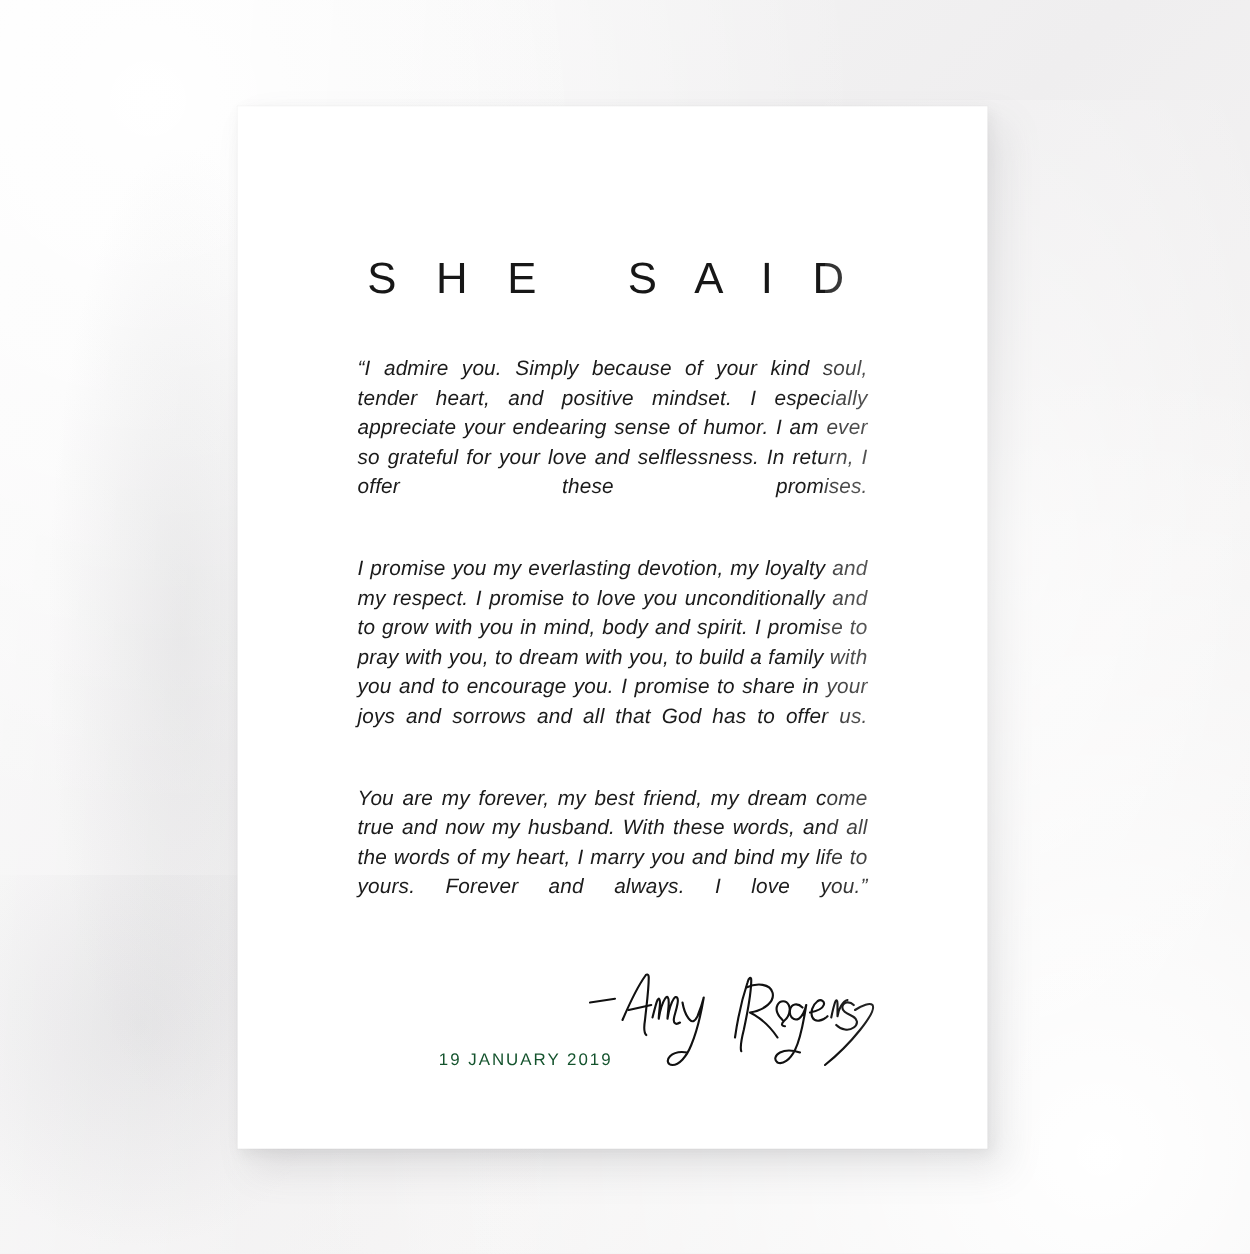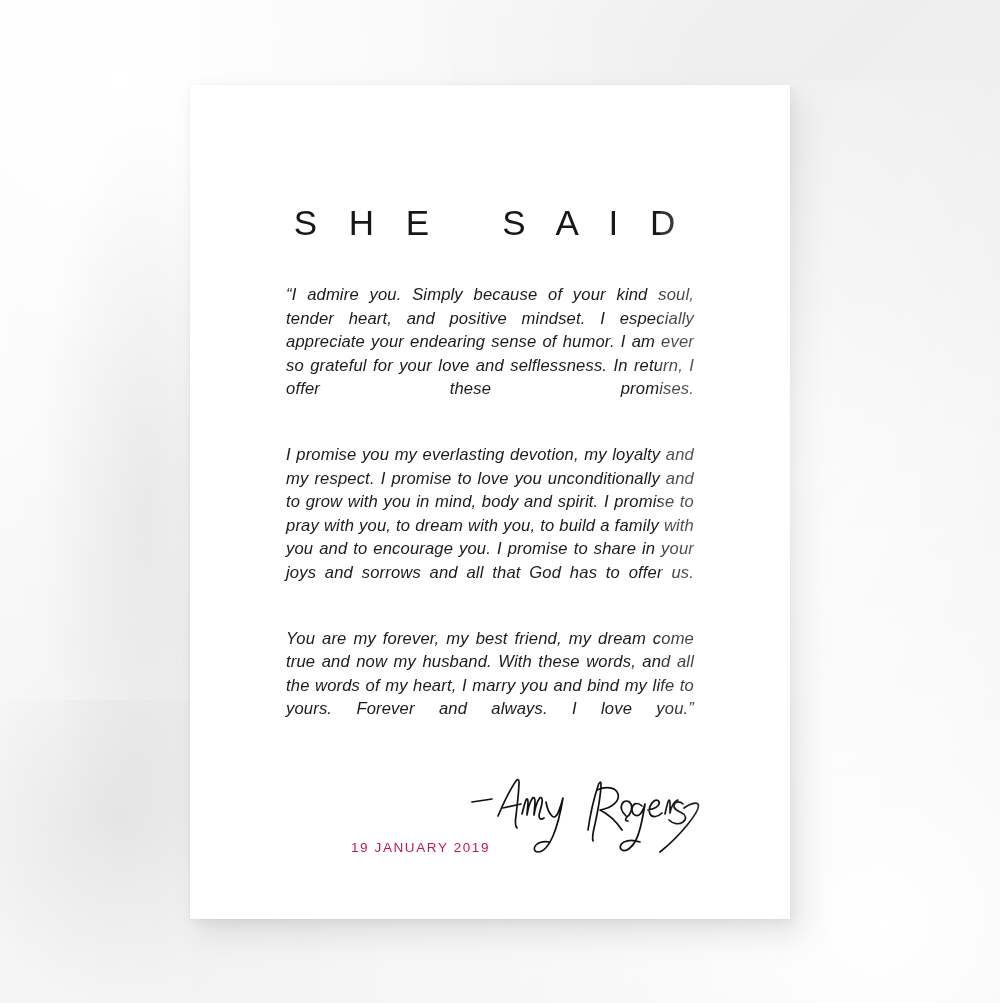--- a/index.html
+++ b/index.html
@@ -140,21 +140,21 @@
   }
   .signature svg { display: block; }
 
   .sign-date {
     position: absolute;
     left: 65px;
     top: 72px;
     font-family: "Liberation Sans", sans-serif;
     font-size: 13.5px;
     letter-spacing: 1.6px;
-    color: #be185d;
+    color: #14532d;
     white-space: pre;
   }
 </style>
 </head>
 <body>
 
 <div id="scene">
 
   <div class="wall-shadow-left"></div>
   <div class="wall-shadow-bottom"></div>

